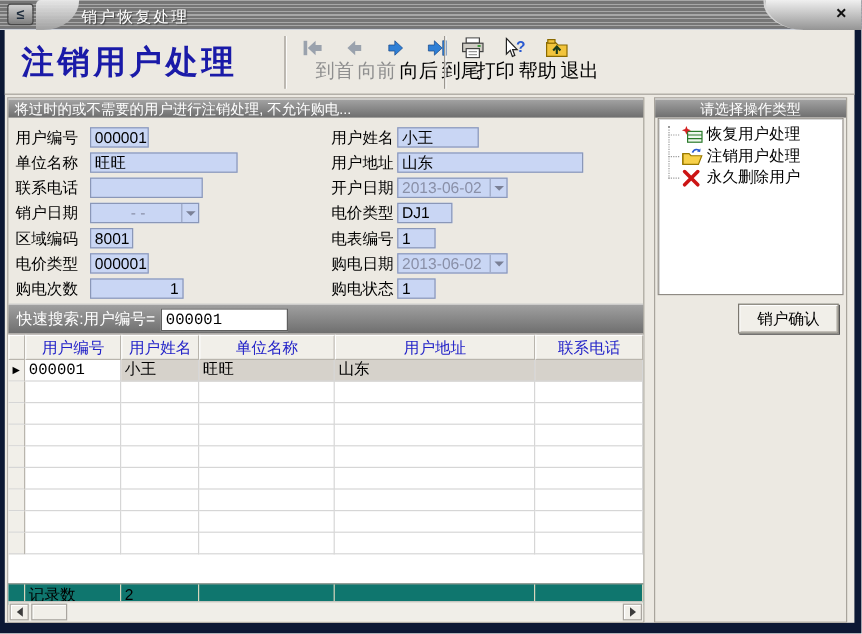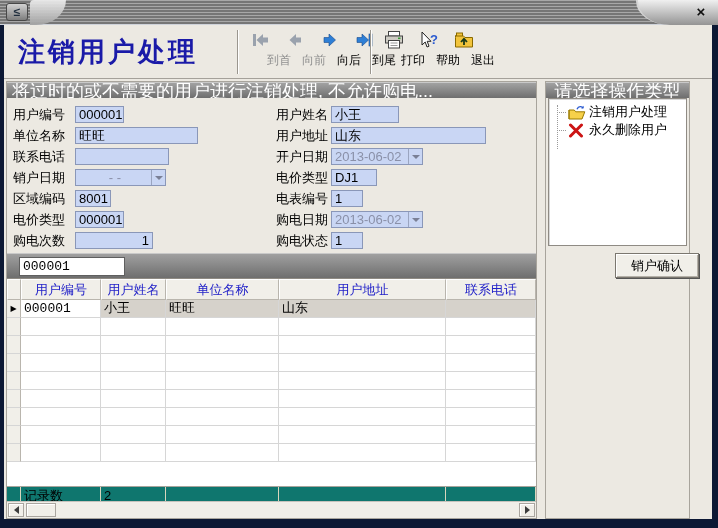--- a/index.html
+++ b/index.html
@@ -35,26 +35,26 @@
   .page-title { position:absolute; left:14px; top:9px; font-family:"Liberation Serif","DejaVu Serif",serif;
                 font-size:27px; font-weight:bold; color:#1a1aa8; letter-spacing:3px; }
   .vsep { position:absolute; top:5px; height:44px; width:2px;
           border-left:1px solid #9a968e; border-right:1px solid #ffffff; }
   .vsep1 { left:233px; } .vsep2 { left:366px; }
   .btn-group { position:absolute; top:5px; display:flex; gap:5px; }
   .nav-group { left:241px; } .act-group { left:375px; }
   .tbtn { width:30px; height:46px; display:flex; flex-direction:column; align-items:center;
           justify-content:flex-start; cursor:pointer; }
   .tbtn .ticon { height:20px; display:flex; align-items:center; }
-  .tbtn .tlbl { font-size:12px; line-height:14px; margin-top:3px; white-space:nowrap;margin-left:38px; }
+  .tbtn .tlbl { font-size:16px; line-height:14px; margin-top:3px; white-space:nowrap;margin-left:38px; }
   .tbtn .tlbl.dis { color:#8f8f8f; }
 
   
   .caption { height:16px; background:linear-gradient(180deg,#a2a2a2,#6e6e6e);
-             color:#fff; font-size:18px; line-height:16px; padding-left:5px;
+             color:#fff; font-size:12px; line-height:16px; padding-left:5px;
              border-top:1px solid #c9c9c9; white-space:nowrap; overflow:hidden; }
   .caption.center { text-align:center; padding-left:0; }
 
   
   .left-sec { position:absolute; left:2px; top:56px; width:531px; height:438px;
               background:#ece9e2; border:1px solid #a8a49c; }
   .form-area { position:absolute; left:0; top:16px; right:0; height:155px; }
   .fcol { position:absolute; top:6px; }
   .fcol.l { left:6px; } .fcol.r { left:269px; }
   .frow { height:21px; display:flex; align-items:center; }
@@ -109,21 +109,21 @@
           cursor:pointer; }
   .sthumb { width:30px; height:14px; margin-left:2px; background:#f1efe9; border:1px solid #a9a59f;
             box-shadow:inset 1px 1px 0 #fff; cursor:grab; }
   .sbtn.right { margin-left:auto; }
   .tri-l { width:0; height:0; border-top:4px solid transparent; border-bottom:4px solid transparent;
            border-right:5px solid #3c3c3c; }
   .tri-r { width:0; height:0; border-top:4px solid transparent; border-bottom:4px solid transparent;
            border-left:5px solid #3c3c3c; }
 
   
-  .right-sec { position:absolute; left:541px; top:56px; width:145px; height:438px;
+  .right-sec { position:absolute; left:541px; top:56px; width:161px; height:438px;
                background:#ece9e2; border:1px solid #a8a49c; }
   .treebox { position:absolute; left:2px; right:2px; top:16px; height:148px; background:#fff;
              border:1px solid #8f8b84; box-shadow:inset 1px 1px 0 #d8d8d8; padding-top:4px; }
   .tree-vline { position:absolute; left:8px; top:6px; height:44px; border-left:1px dotted #9a9a9a; }
   .tree-item { position:relative; height:18px; display:flex; align-items:center;
                padding-left:19px; cursor:pointer; white-space:nowrap; }
   .tree-item::before { content:""; position:absolute; left:8px; top:9px; width:9px;
                        border-top:1px dotted #9a9a9a; }
   .tree-item .tico { width:19px; display:flex; align-items:center; }
   .tree-item .tname { font-size:13px; margin-left:2px; }
@@ -137,20 +137,21 @@
               box-shadow:inset 1px 1px 0 #c4c1ba; }
 </style>
 </head>
 <body>
 
 <div class="window">
   <div class="titlebar">
     <div class="swoosh"></div>
     <div class="tb-right"></div>
     <div class="logo">≤</div>
+    <span class="win-title">销户恢复处理</span>
     <span class="close">×</span>
   </div>
 
   <div class="app-body">
     <div class="toolbar">
       <span class="page-title">注销用户处理</span>
       <div class="vsep vsep1"></div>
       <div class="btn-group nav-group" id="nav-group">
           <div class="tbtn">
             <span class="ticon">
@@ -298,20 +299,21 @@
                 </span>
               </div>
             </div>
             <div class="frow">
               <span class="flabel">购电状态</span>
               <div class="ffield" style="width: 32px;">1</div>
             </div>
           </div>
       </div>
       <div class="searchbar">
+        <span>快速搜索:用户编号=</span>
         <input type="text" value="000001" style="">
       </div>
       <div class="grid">
         <div class="grow g-header" id="g-header">
             <div class="g-hcell"></div>
             <div class="g-hcell">用户编号</div>
             <div class="g-hcell">用户姓名</div>
             <div class="g-hcell">单位名称</div>
             <div class="g-hcell">用户地址</div>
             <div class="g-hcell">联系电话</div>
@@ -407,20 +409,31 @@
         <div class="sbtn right">
             <i class="tri-r"></i>
           </div>
       </div>
     </div>
 
     <div class="right-sec">
       <div class="caption center">请选择操作类型</div>
       <div class="treebox" id="treebox">
         <div class="tree-vline"></div>
+      <div class="tree-item">
+            <span class="tico">
+              <svg width="18" height="15" viewBox="0 0 18 15">
+                <rect x="5" y="4.5" width="12" height="9" fill="#eef7ee" stroke="#2a7a2a"></rect>
+                <line x1="5" y1="7.5" x2="17" y2="7.5" stroke="#2a7a2a"></line>
+                <line x1="5" y1="10.5" x2="17" y2="10.5" stroke="#2a7a2a"></line>
+                <path d="M4 0 L5 2.6 L7.8 3.6 L5 4.6 L4 7.2 L3 4.6 L0.2 3.6 L3 2.6 Z" fill="#d42222"></path>
+              </svg>
+            </span>
+            <span class="tname">恢复用户处理</span>
+          </div>
           <div class="tree-item">
             <span class="tico">
               <svg width="18" height="15" viewBox="0 0 18 15">
                 <path d="M1 5 H6.2 L7.8 6.8 H16.8 L14 14 H1 Z" fill="#f7d14a" stroke="#9a7a00"></path>
                 <path d="M1 14 L1 5" stroke="#9a7a00"></path>
                 <path d="M9 4.2 C10.5 0.8 14 1 15.2 3.2" fill="none" stroke="#2a5ad0" stroke-width="1.4"></path>
                 <path d="M15.8 0.8 L15.4 3.6 L12.8 3.2 Z" fill="#2a5ad0"></path>
               </svg>
             </span>
             <span class="tname">注销用户处理</span>

